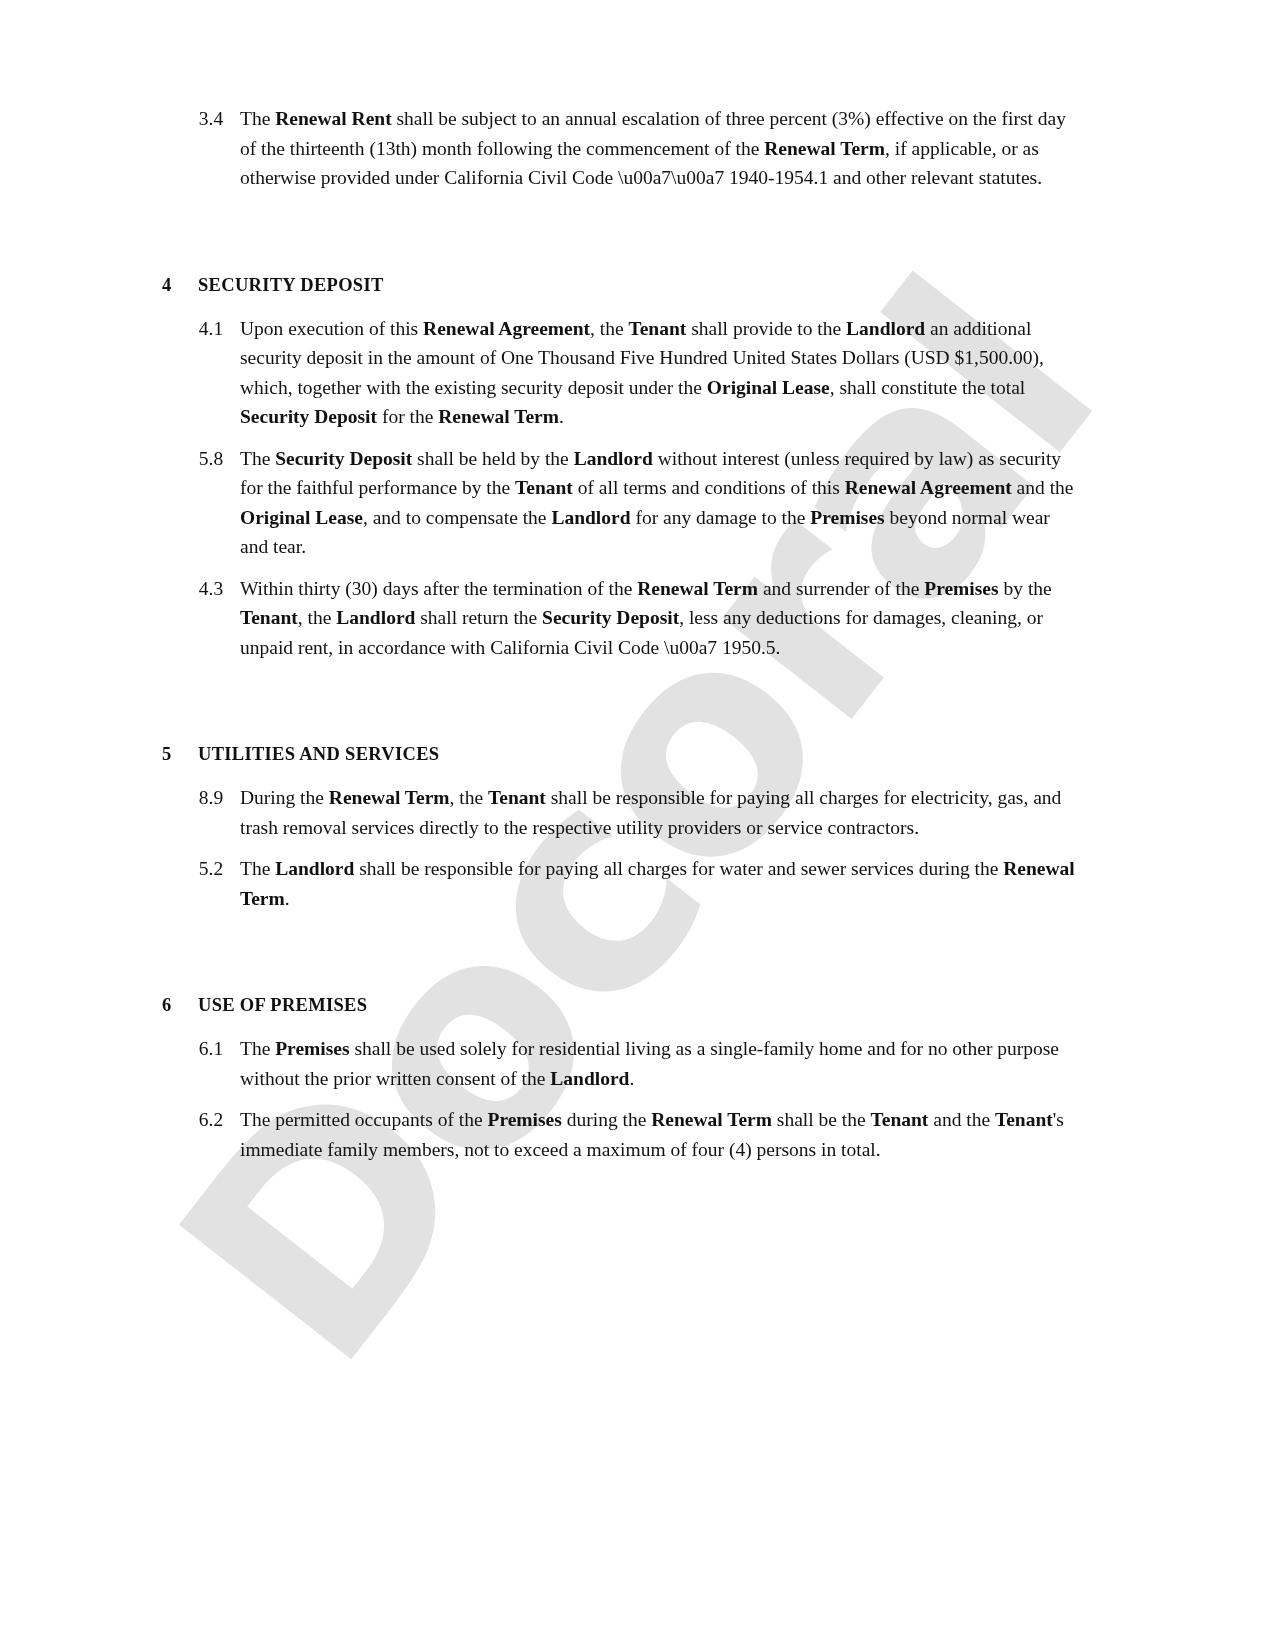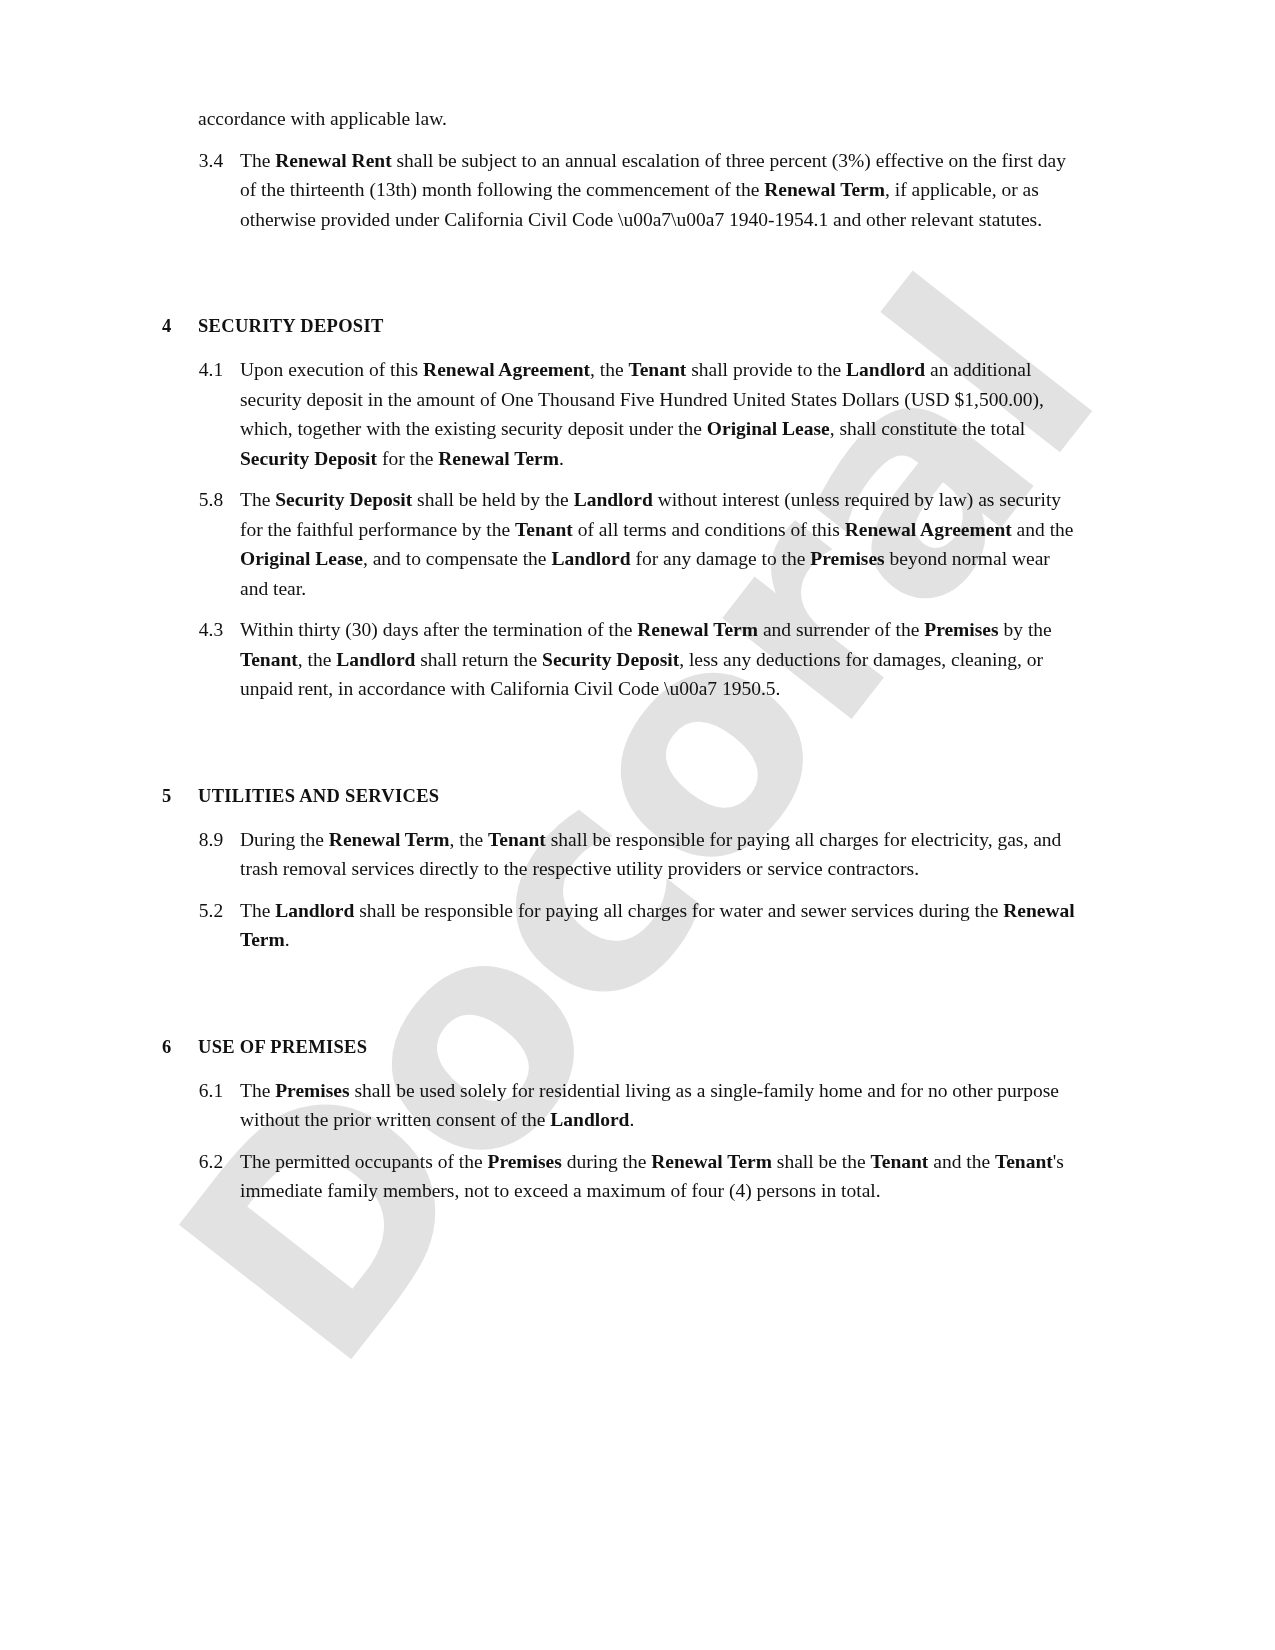--- a/index.html
+++ b/index.html
@@ -102,21 +102,20 @@
 </head>
 <body>
 
 <div id="watermark-layer">
   <div id="watermark-text">Docoral</div>
 </div>
 
 <div id="page">
   <div id="doc-body">
 
-    <div class="cont-text">accordance with applicable law.</div>
 
     <div class="para">
       <div class="para-num">3.4</div>
       <div class="para-text"><span>The </span><b>Renewal Rent</b><span> shall be subject to an annual escalation of three percent (3%) effective on the first day of the thirteenth (13th) month following the commencement of the </span><b>Renewal Term</b><span>, if applicable, or as otherwise provided under California Civil Code \u00a7\u00a7 1940-1954.1 and other relevant statutes.</span></div>
     </div>
 
     <div class="spacer-lg"></div>
 
     <div class="heading">
       <div class="heading-num">4</div>

